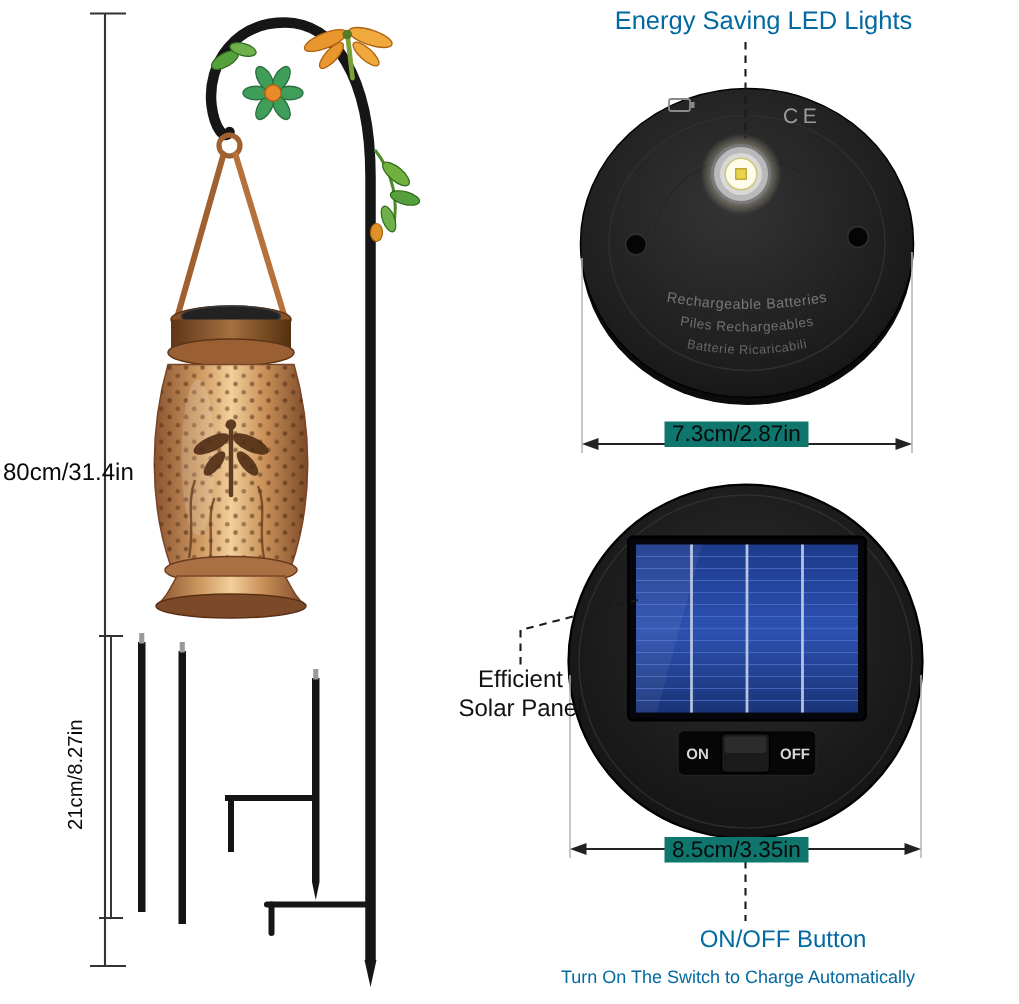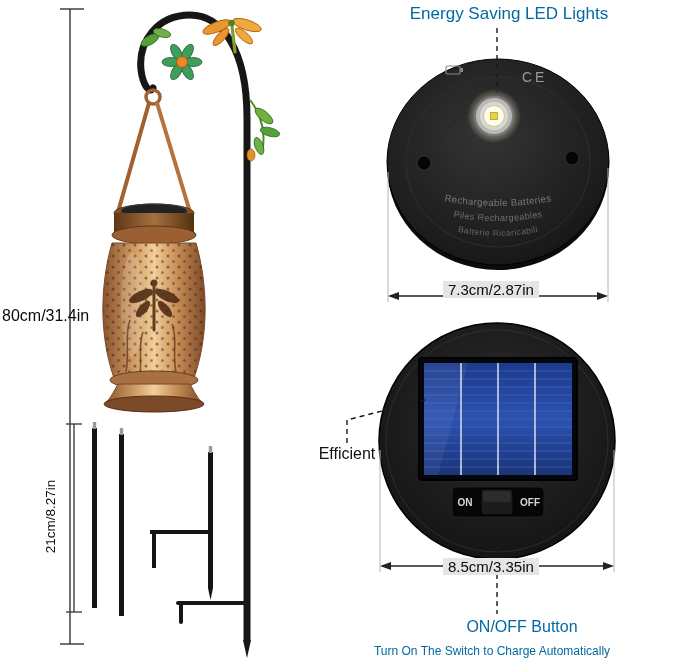--- a/index.html
+++ b/index.html
@@ -3,21 +3,21 @@
 <meta charset="utf-8">
 <style>
   html,body{margin:0;padding:0;background:#fff;}
   .stage{
     position:relative;width:679px;height:669px;background:#ffffff;overflow:hidden;
     font-family:"Liberation Sans", sans-serif;color:#111;
   }
   .stage svg{position:absolute;left:0;top:0;}
   .lbl{position:absolute;font-size:17px;line-height:20px;color:#0369a1;white-space:nowrap;}
   .lbl.center{text-align:center;}
-  .dim{position:absolute;font-size:15px;color:#0a0a0a;background:#e5e5e5;padding:0 5px;white-space:nowrap;}
+  .dim{position:absolute;font-size:15px;color:#0a0a0a;background:#0f766e;padding:0 5px;white-space:nowrap;}
   .dim-left{position:absolute;font-size:16px;color:#0a0a0a;white-space:nowrap;}
   .dim-rot{position:absolute;font-size:13.5px;color:#0a0a0a;white-space:nowrap;
            transform:rotate(-90deg);transform-origin:center;}
   .two-line{font-size:16px;line-height:19px;text-align:center;white-space:nowrap;}
 </style>
 </head>
 <body>
 
 <div class="stage">
 
@@ -264,20 +264,21 @@
 <div class="lbl center" style="left:389px;top:4px;width:240px;">Energy Saving LED Lights</div>
 
 <div class="dim-left" style="left:2px;top:307px;">80cm/31.4in</div>
 
 <div class="dim-rot" style="left:5px;top:509px;width:90px;text-align:center;">21cm/8.27in</div>
 
 <div class="dim" style="left:443px;top:281px;">7.3cm/2.87in</div>
 
 <div style="position:absolute;left:292px;top:444px;width:110px;" class="two-line">
   <div>Efficient</div>
+  <div>Solar Panel</div>
 </div>
 
 <div class="dim" style="left:443px;top:558px;">8.5cm/3.35in</div>
 
 <div class="lbl center" style="left:452px;top:617px;width:140px;font-size:16px;">ON/OFF Button</div>
 
 <div class="lbl center" style="left:312px;top:641px;width:360px;font-size:12px;">Turn On The Switch to Charge Automatically</div>
 
 </div>
 

